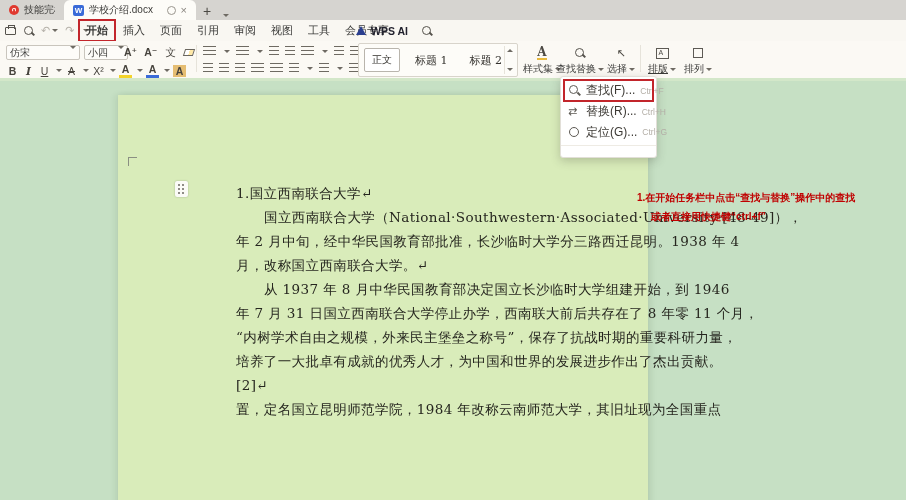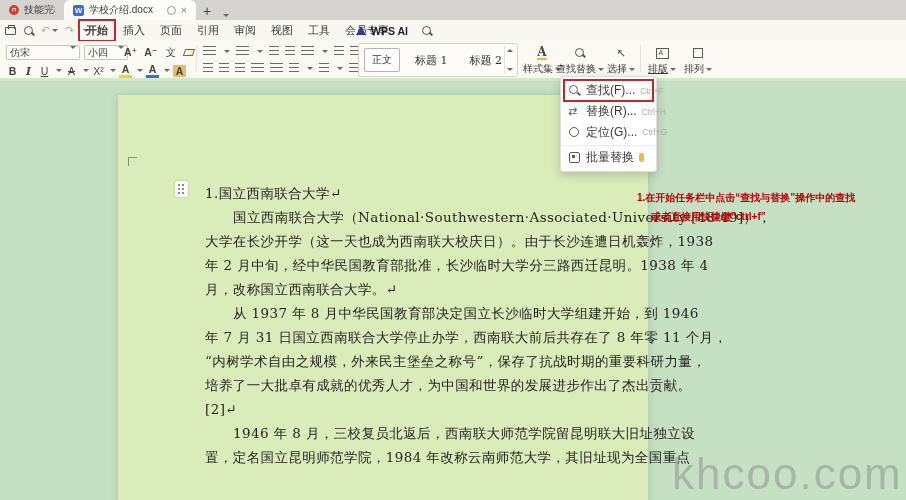--- a/index.html
+++ b/index.html
@@ -104,21 +104,21 @@
                       border:1.1px solid #5d5a54; z-index:-1; }
 
   
   .dropdown{ position:absolute; left:560px; top:76px; width:97px; background:#ffffff;
              border:1px solid #e2dfd8; border-radius:3px; padding:3px 0;
              box-shadow:0 3px 10px rgba(60,60,50,.25); z-index:50; }
   .dd-item{ position:relative; height:21px; display:flex; align-items:center; padding:0 7px; gap:5px; }
   .dd-label{ font-size:12px; color:#3d3a35; white-space:nowrap; }
   .dd-shortcut{ margin-left:auto; font-size:8.5px; color:#b3aea6; }
   .dd-item.boxed::after{ content:""; position:absolute; inset:-1px 2px; border:2px solid #c2252b; }
-  .dd-item.sep_after{ border-bottom:1px solid #eeebe4; margin-bottom:1px; height:24px; padding-bottom:3px;text-align:right; }
+  .dd-item.sep_after{ border-bottom:1px solid #eeebe4; margin-bottom:8px; height:24px; padding-bottom:3px;text-align:right; }
   .dd-icon{ width:13px; height:13px; flex:0 0 auto; position:relative; }
   .ic-find::before{ content:""; position:absolute; left:1px; top:1px; width:7px; height:7px;
                     border:1.4px solid #5d5a54; border-radius:50%; }
   .ic-find::after{ content:""; position:absolute; left:9px; top:9px; width:4px; height:1.5px;
                    background:#5d5a54; transform:rotate(45deg); }
   .ic-replace::before{ content:"⇄"; font-size:11px; color:#5d5a54; line-height:13px; }
   .ic-goto::before{ content:""; position:absolute; left:1px; top:1px; width:8px; height:8px;
                     border:1.3px solid #5d5a54; border-radius:50%; }
   .ic-batch::before{ content:""; position:absolute; left:1px; top:1px; width:9px; height:9px;
                      border:1.3px solid #5d5a54; border-radius:2px; }
@@ -133,21 +133,21 @@
          background:#d9ecba; box-shadow:3px 0 6px rgba(40,60,30,.10), -3px 0 6px rgba(40,60,30,.08); }
   .cropmark{ position:absolute; left:10px; top:62px; width:9px; height:9px;
              border-left:1.2px solid #8a8f82; border-top:1.2px solid #8a8f82; }
   .drag-handle{ position:absolute; left:57px; top:86px; width:13px; height:16px;
                 background:#fbfbf7; border-radius:2px; box-shadow:0 0 2px rgba(0,0,0,.25); }
   .drag-handle::before{ content:""; position:absolute; left:3px; top:3px; width:2px; height:2px;
       background:#8f8c86; box-shadow:4px 0 #8f8c86,0 4px #8f8c86,4px 4px #8f8c86,0 8px #8f8c86,4px 8px #8f8c86; }
   .doc-text{ position:absolute; left:87px; top:86px; width:430px;
              font-family:"DejaVu Serif","Liberation Serif",serif; font-size:13.5px;
              line-height:24px; color:#26261f; letter-spacing:.4px; }
-  .doc-line{ text-align:justify; text-align-last:justify; white-space:nowrap; height:24px; }
+  .doc-line{ text-align:justify; text-align-last:justify; white-space:nowrap; height:24px;margin-left:31px; }
   .doc-line.end{ text-align-last:left; }
   .doc-line.indent{ padding-left:28px; }
 
   .annotation{ position:absolute; left:637px; top:107px; width:262px; color:#c00000;
                font-weight:bold; font-size:10px; line-height:19px; }
   .annotation .l2{ margin-left:14px; }
 
   .watermark{ position:absolute; left:672px; top:368px; font-size:44px; color:#8f948e;
               opacity:.55; letter-spacing:2px; }
 </style>
@@ -320,49 +320,46 @@
       <div class="cropmark"></div>
       <div class="drag-handle"></div>
       <div class="doc-text">
 
           <div class="doc-line end"><span>1.国立西南联合大学↵</span></div>
 
           <div class="doc-line indent"><span>国立西南联合大学（National·Southwestern·Associated·University·[48-49]），</span></div>
 
 
 
-          <div class="doc-line"><span>大学在长沙开学（这一天也成为西南联大校庆日）。由于长沙连遭日机轰炸，1938</span></div>
 
           <div class="doc-line"><span>年 2 月中旬，经中华民国教育部批准，长沙临时大学分三路西迁昆明。1938 年 4</span></div>
 
           <div class="doc-line end"><span>月，改称国立西南联合大学。↵</span></div>
 
           <div class="doc-line indent"><span>从 1937 年 8 月中华民国教育部决定国立长沙临时大学组建开始，到 1946</span></div>
 
           <div class="doc-line"><span>年 7 月 31 日国立西南联合大学停止办学，西南联大前后共存在了 8 年零 11 个月，</span></div>
 
           <div class="doc-line"><span>“内树学术自由之规模，外来民主堡垒之称号”，保存了抗战时期的重要科研力量，</span></div>
 
           <div class="doc-line"><span>培养了一大批卓有成就的优秀人才，为中国和世界的发展进步作出了杰出贡献。</span></div>
 
           <div class="doc-line end"><span>[2]↵</span></div>
 
-          <div class="doc-line indent"><span>1946 年 8 月，三校复员北返后，西南联大师范学院留昆明联大旧址独立设</span></div>
 
           <div class="doc-line"><span>置，定名国立昆明师范学院，1984 年改称云南师范大学，其旧址现为全国重点</span></div>
 
       </div>
     </div>
 
     <div class="annotation">
       <div class="l1">1.在开始任务栏中点击“查找与替换”操作中的查找</div>
       <div class="l2">或者直接用快捷键“ctrl+f”</div>
     </div>
 
-    <div class="watermark">khcoo.com</div>
   </div>
 
   <div class="dropdown">
 
       <div class="dd-item boxed">
         <span class="dd-icon ic-find"></span>
         <span class="dd-label">查找(F)...</span>
 
         <span class="dd-shortcut">Ctrl+F</span>
       </div>
@@ -374,22 +371,16 @@
         <span class="dd-shortcut">Ctrl+H</span>
       </div>
 
       <div class="dd-item sep_after">
         <span class="dd-icon ic-goto"></span>
         <span class="dd-label">定位(G)...</span>
 
         <span class="dd-shortcut">Ctrl+G</span>
       </div>
 
-      <div class="dd-item badge">
-        <span class="dd-icon ic-batch"></span>
-        <span class="dd-label">批量替换</span>
-        <span class="vip-badge"></span>
-        <span class="dd-shortcut"></span>
-      </div>
 
   </div>
 
 </div>
 
 </body></html>

